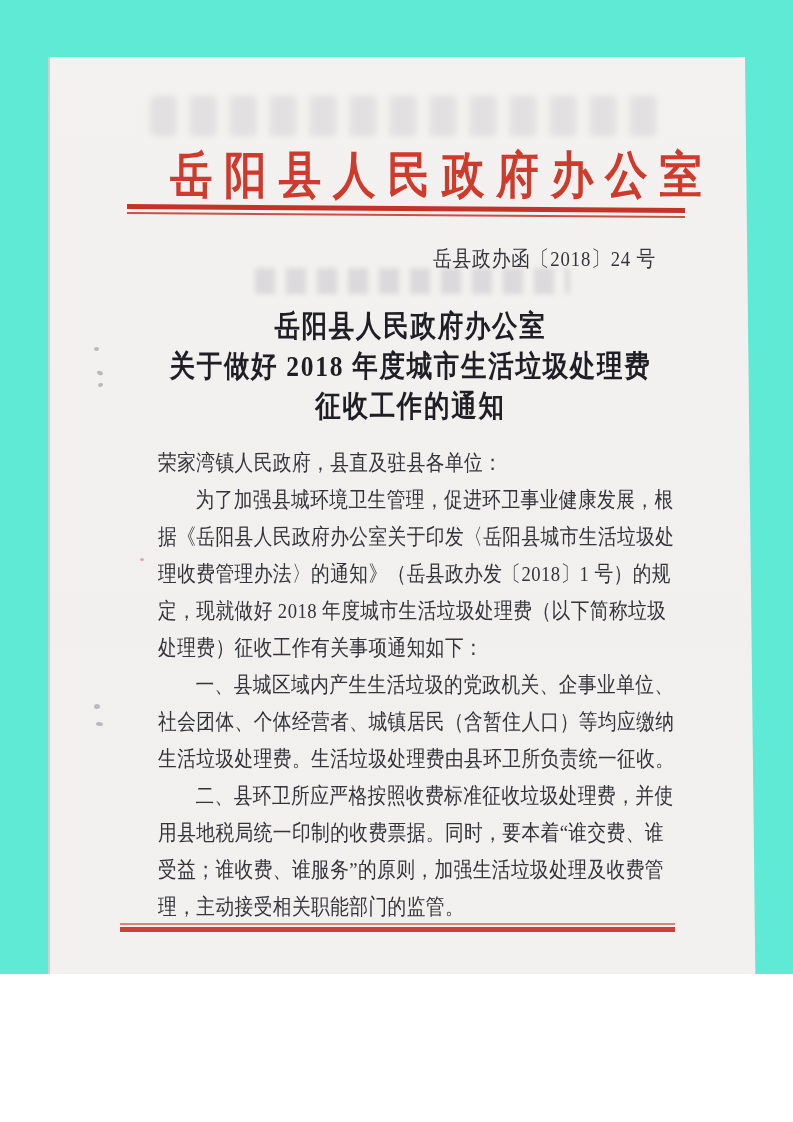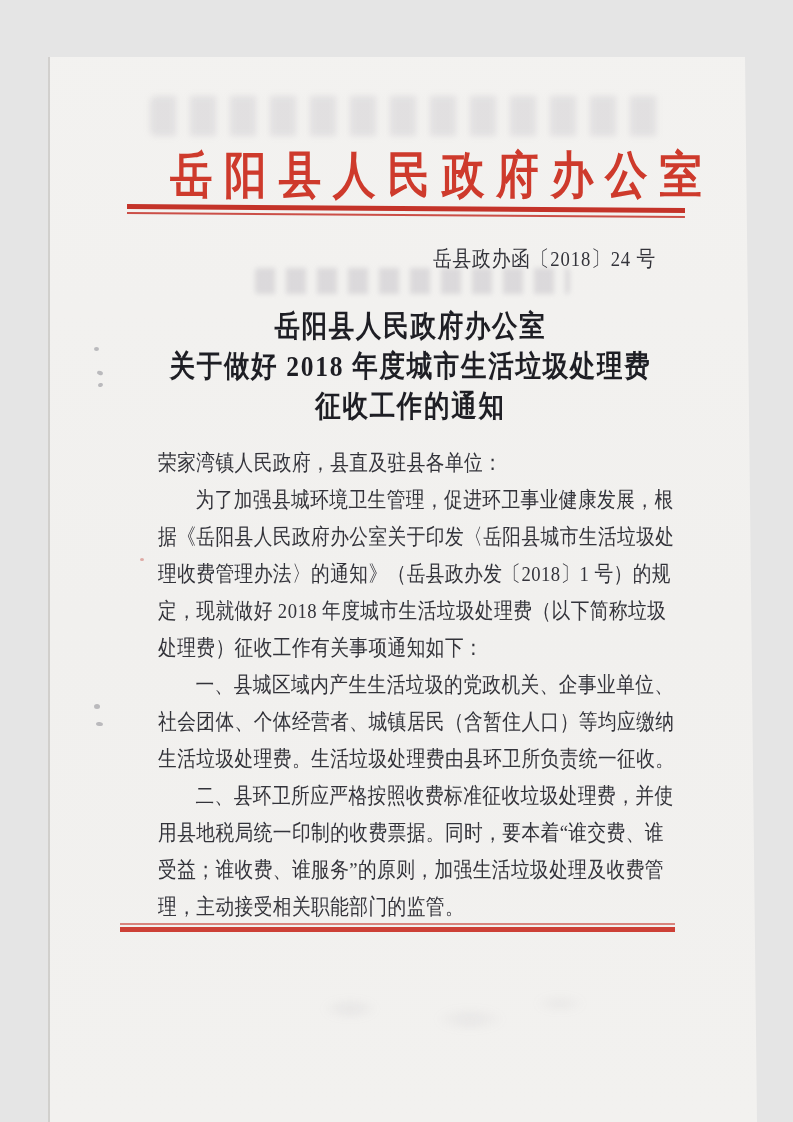--- a/index.html
+++ b/index.html
@@ -1,18 +1,18 @@
 <!DOCTYPE html>
 <html style="--masthead-red: #ce3a2c; --rule-red: #c43329; --footer-red: #cd4036; --ink: #33333a; --title-ink: #1e1e24;"><head>
 <meta charset="utf-8">
 <style>
   html,body{margin:0;padding:0;background:#ffffff;}
   .scan{
-    position:relative;width:793px;height:1122px;overflow:hidden;
-    background:#e5e5e5;
+    position:relative;width:793px;height:974px;overflow:hidden;
+    background:#5eead4;
     font-family:"Liberation Serif","DejaVu Serif",serif;
   }
   .paper{
     position:absolute;left:0;top:0;width:793px;height:1122px;
     background:linear-gradient(180deg,#f3f2f0 0%,#f1f0ee 55%,#f2f1ef 100%);
     -webkit-clip-path:polygon(48px 57px,745px 57px,757px 1122px,48px 1122px);
     clip-path:polygon(48px 57px,745px 57px,757px 1122px,48px 1122px);
   }
   .paper-edge{
     position:absolute;left:48px;top:57px;width:2px;height:1065px;

